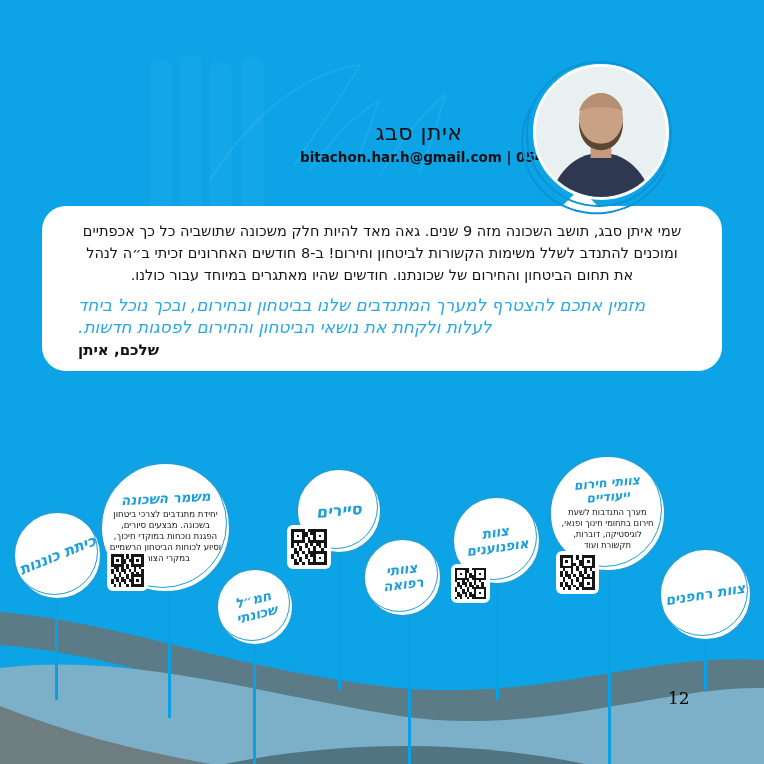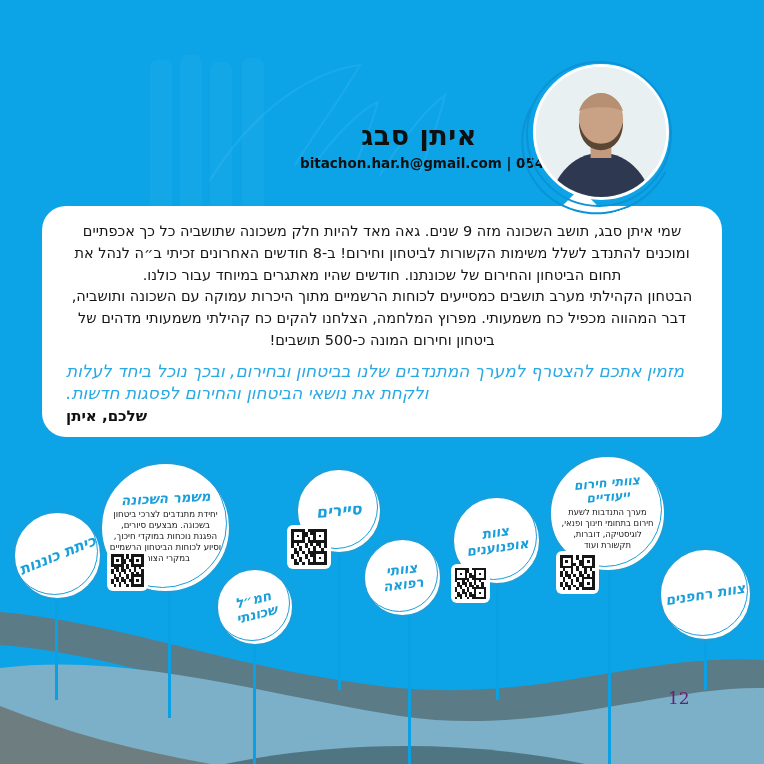--- a/index.html
+++ b/index.html
@@ -9,29 +9,29 @@
     width:764px; height:764px;
     background:#0ca4e7;
     overflow:hidden;
     font-family:"DejaVu Sans","Liberation Sans",sans-serif;
     direction:rtl;
   }
   
   .watermark { position:absolute; left:60px; top:40px; width:420px; height:180px; opacity:.5; pointer-events:none; }
   
   .header-text { position:absolute; left:300px; top:120px; width:238px; text-align:center; color:#101010; z-index:5; }
-  .header-name { font-size:27px; font-weight:bold; letter-spacing:.5px; }
+  .header-name { font-size:22px; font-weight:normal; letter-spacing:.5px; }
   .header-contact { font-size:13.5px; font-weight:bold; margin-top:4px; direction:ltr; white-space:nowrap; }
   .photo-wrap { position:absolute; left:533px; top:64px; width:136px; height:136px; z-index:6; }
   .photo-circle { position:absolute; inset:0; border-radius:50%; background:#eef3f5; overflow:hidden; border:3px solid #fff; }
   .photo-ring1 { position:absolute; left:-7px; top:-3px; width:146px; height:146px; border:2px solid #0b93d6; border-radius:50%; }
   .photo-ring2 { position:absolute; left:-12px; top:2px; width:154px; height:148px; border:2px solid transparent; border-bottom-color:#0b93d6; border-left-color:#0b93d6; border-radius:50%; transform:rotate(-18deg); }
   
   .bubble { position:absolute; left:42px; top:206px; width:680px; z-index:4;
-            background:#fff; border-radius:24px; padding:15px 24px 12px; }
+            background:#fff; border-radius:24px; padding:15px 36px 12px; }
   .bubble::after { content:""; position:absolute; top:-12px; right:128px; width:28px; height:28px;
                    background:#fff; border-radius:5px; transform:rotate(45deg); }
   .letter-p { font-size:14.5px; line-height:1.5; color:#161616; text-align:center; }
   .letter-hand { font-size:17px; font-style:italic; color:#29a9e3; text-align:left; line-height:1.3; margin-top:8px; }
   .letter-prayer { font-size:14.5px; color:#161616; text-align:center; margin-top:9px; }
   .letter-sign { font-size:15px; font-weight:bold; color:#101010; text-align:left; margin-top:3px; }
   
   .hills { position:absolute; left:0; top:0; width:764px; height:764px; z-index:1; pointer-events:none; }
   
   .stem { position:absolute; width:3px; background:#0aa0e4; z-index:2; }
@@ -63,21 +63,21 @@
   
   .qr { position:absolute; background:#fff; border-radius:6px; padding:4px; z-index:4;
         display:grid; grid-template-columns:repeat(13,1fr); grid-template-rows:repeat(13,1fr); gap:0; }
   .qr i { display:block; }
   .qr i.k { background:#161616; }
   .q1 { left:107px; top:550px; width:41px; height:41px; }
   .q2 { left:287px; top:525px; width:44px; height:44px; }
   .q3 { left:451px; top:564px; width:39px; height:39px; }
   .q4 { left:556px; top:551px; width:43px; height:43px; }
   
-  .page-num { position:absolute; left:668px; top:688px; font-size:17px; color:#701a75; z-index:5;
+  .page-num { position:absolute; left:668px; top:688px; font-size:17px; color:#000000; z-index:5;
               font-family:"DejaVu Serif","Liberation Serif",serif; }
 </style>
 </head>
 <body>
 
 <svg class="watermark" viewBox="0 0 420 180">
   <g opacity="0.07" fill="#ffffff">
     <rect x="90" y="20" width="22" height="150" rx="8"></rect>
     <rect x="120" y="15" width="22" height="160" rx="8"></rect>
     <rect x="150" y="22" width="22" height="150" rx="8"></rect>
@@ -105,21 +105,20 @@
       <rect x="42" y="52" width="16" height="18" fill="#c49a7e"></rect>
       <ellipse cx="50" cy="40" rx="17" ry="20" fill="#c9a184"></ellipse>
       <path d="M33,42 C33,58 42,64 50,64 C58,64 67,58 67,42 C64,56 56,59 50,59 C44,59 36,56 33,42 Z" fill="#5a4634"></path>
       <path d="M33,34 C36,24 44,20 50,20 C56,20 64,24 67,34 C60,30 40,30 33,34 Z" fill="#b78f73"></path>
     </svg>
   </div>
 </div>
 
 <div class="bubble">
   <p class="letter-p">שמי איתן סבג, תושב השכונה מזה 9 שנים. גאה מאד להיות חלק משכונה שתושביה כל כך אכפתיים ומוכנים להתנדב לשלל משימות הקשורות לביטחון וחירום! ב-8 חודשים האחרונים זכיתי ב״ה לנהל את תחום הביטחון והחירום של שכונתנו. חודשים שהיו מאתגרים במיוחד עבור כולנו.</p>
-  <p class="letter-p">הבטחון הקהילתי מערב תושבים כמסייעים לכוחות הרשמיים מתוך היכרות עמוקה עם השכונה ותושביה, דבר המהווה מכפיל כח משמעותי. מפרוץ המלחמה, הצלחנו להקים כח קהילתי משמעותי מדהים של ביטחון וחירום המונה כ-500 תושבים!</p>
   <p class="letter-hand">מזמין אתכם להצטרף למערך המתנדבים שלנו בביטחון ובחירום, ובכך נוכל ביחד לעלות ולקחת את נושאי הביטחון והחירום לפסגות חדשות.</p>
   <p class="letter-sign">שלכם, איתן</p>
 </div>
 
 <svg class="hills" viewBox="0 0 764 764">
   <path d="M0,612 C120,622 230,668 380,686 C540,705 640,652 764,660 L764,764 L0,764 Z" fill="#5b7b86"></path>
   <path d="M0,645 C90,652 180,680 300,714 L300,764 L0,764 Z" fill="#0ca4e7"></path>
   <path d="M0,668 C130,652 260,694 400,716 C540,737 660,686 764,688 L764,764 L0,764 Z" fill="#7cafc8"></path>
   <path d="M225,764 C340,740 470,740 585,764 Z" fill="#4f7583"></path>
   <path d="M0,706 C110,750 230,772 370,784 L0,790 Z" fill="#6e7e80"></path>

